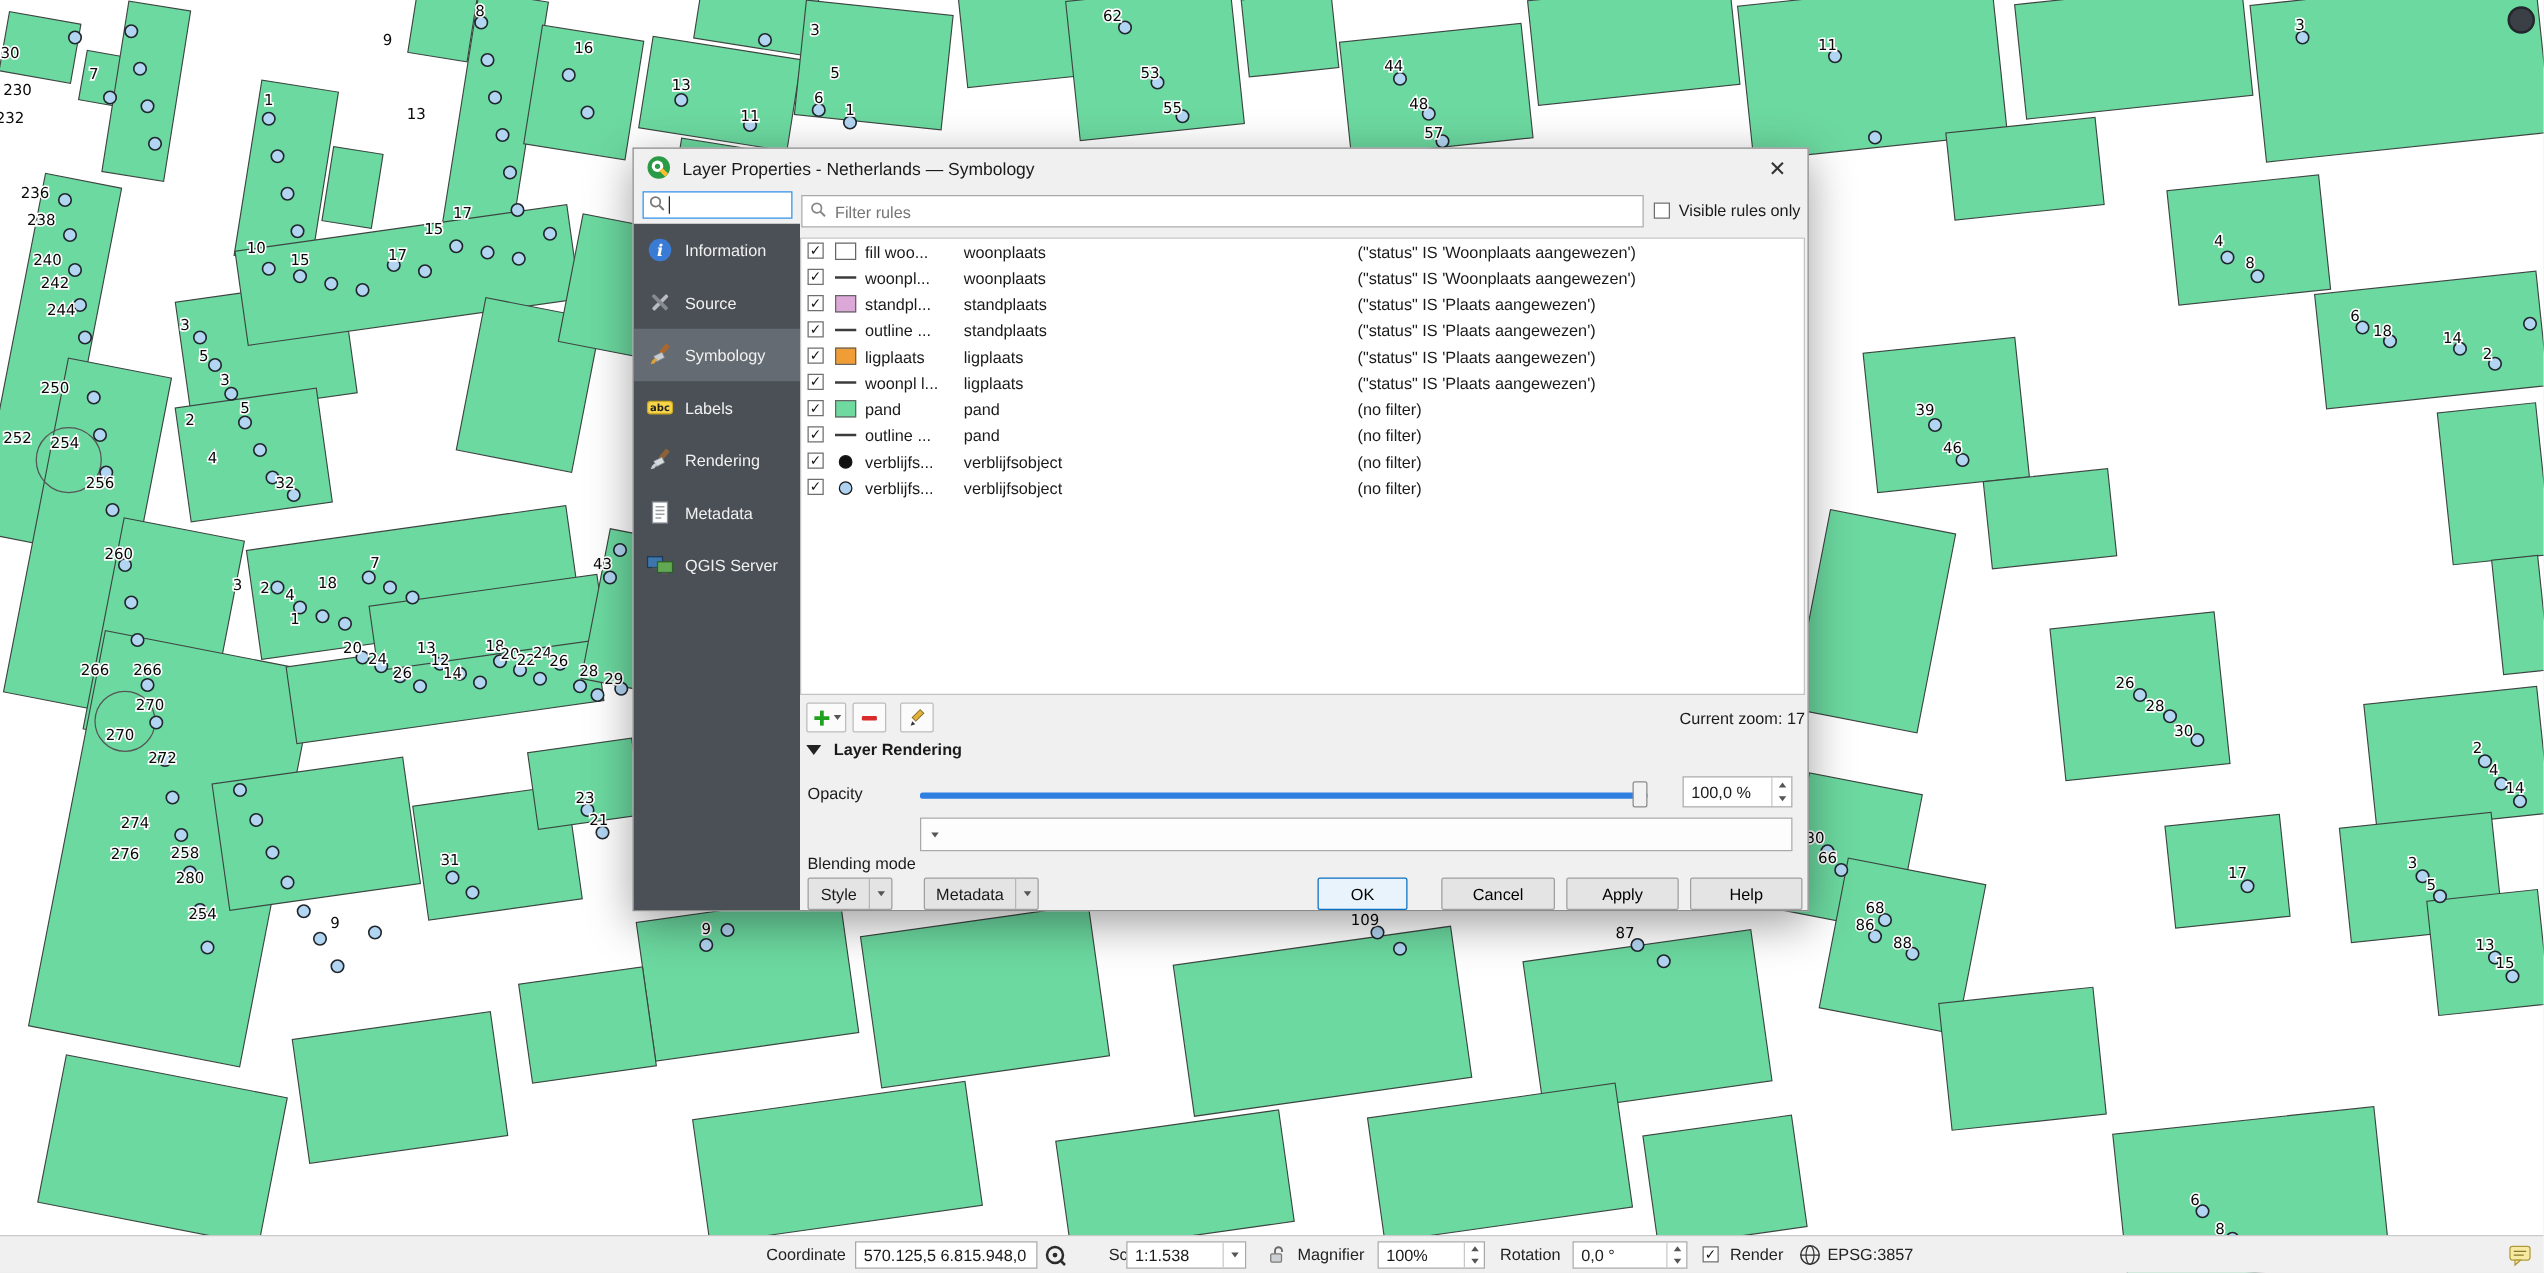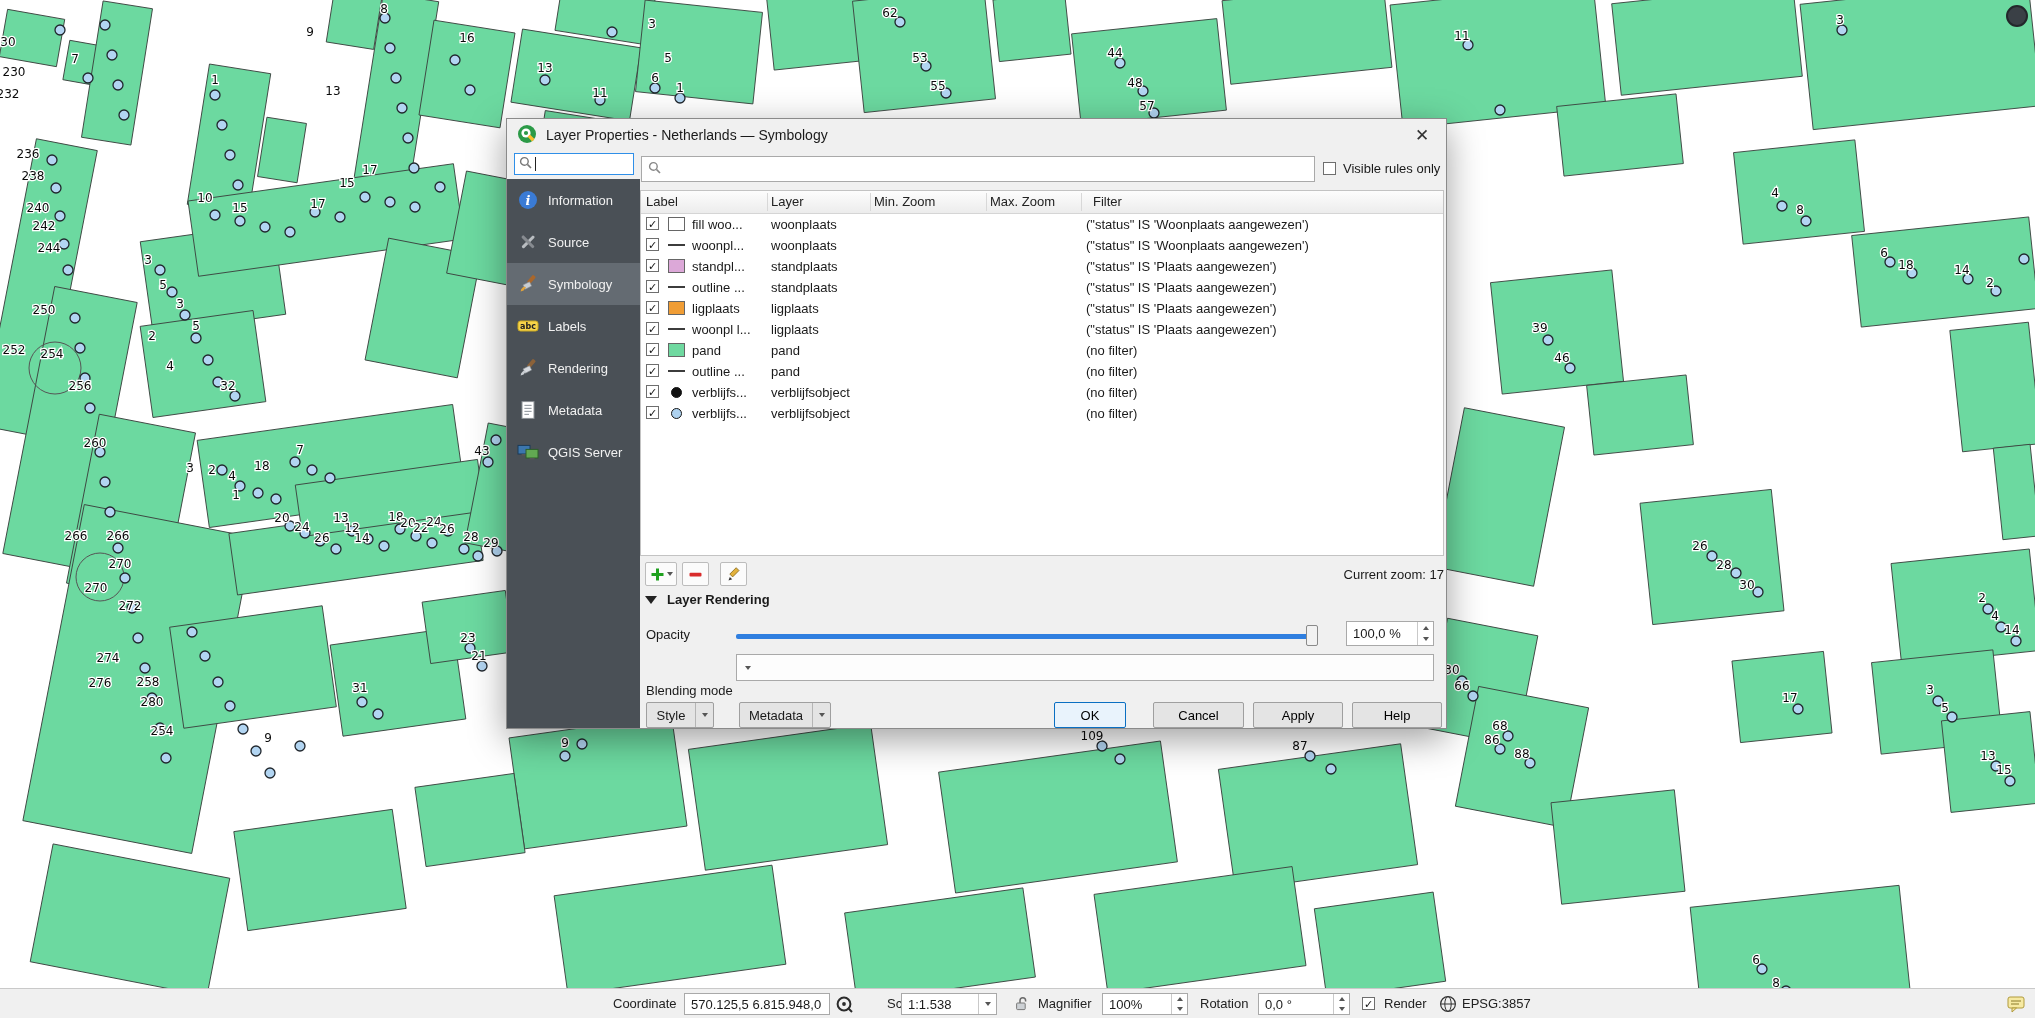--- a/index.html
+++ b/index.html
@@ -512,36 +512,26 @@
 
       <div class="content">
 
         <div class="filter-input">
           <span>
             <svg width="13" height="13" viewBox="0 0 13 13">
               <circle cx="5.4" cy="5.4" r="3.8" fill="none" stroke="#888" stroke-width="1.4"></circle>
               <line x1="8.4" y1="8.4" x2="12" y2="12" stroke="#888" stroke-width="1.6"></line>
             </svg>
           </span>
+          <input type="text" placeholder="Filter rules" style="">
         </div>
         <span class="cb vro-cb"></span>
         <span class="vro-lb">Visible rules only</span>
 
         <div class="rtable">
-          <div class="rhead">
-            <span style="left:5px">Label</span>
-            <span style="left:130px">Layer</span>
-            <span style="left:233px">Min. Zoom</span>
-            <span style="left:349px">Max. Zoom</span>
-            <span style="left:452px">Filter</span>
-            <div class="hsep" style="left:126px"></div>
-            <div class="hsep" style="left:229px"></div>
-            <div class="hsep" style="left:345px"></div>
-            <div class="hsep" style="left:440px"></div>
-          </div>
           <div>
               <div class="rrow">
                 <span class="cb">✓</span>
                 <span class="sw fillsw" style="background: rgb(255, 255, 255);"></span>
                 <span class="rl">fill woo...</span>
                 <span class="rlay">woonplaats</span>
                 <span class="rfil">("status" IS 'Woonplaats aangewezen')</span>
               </div>
               <div class="rrow">
                 <span class="cb">✓</span>

